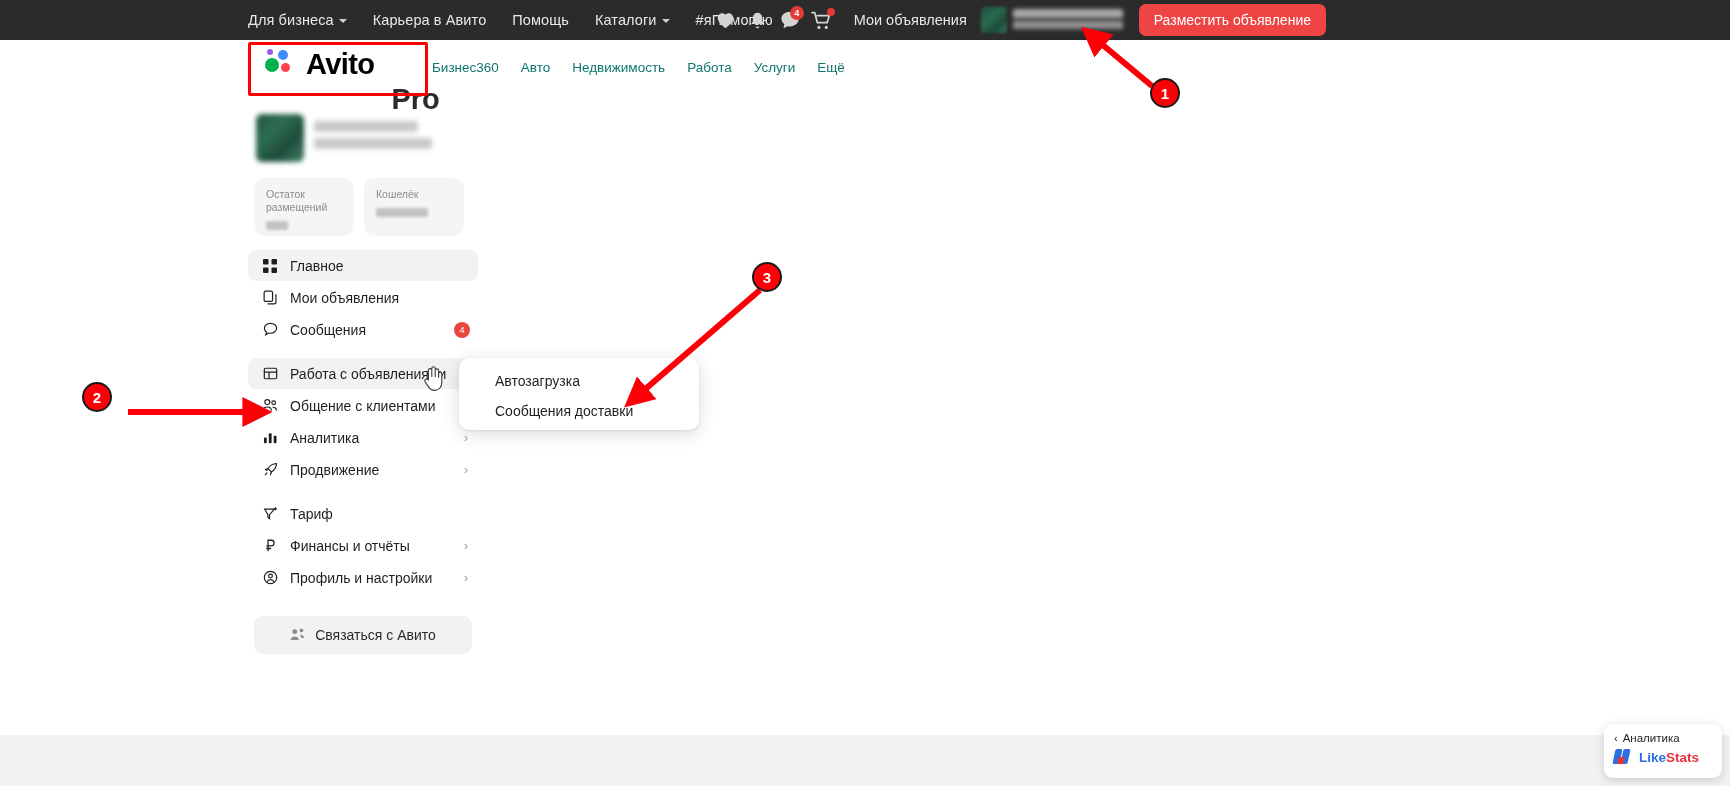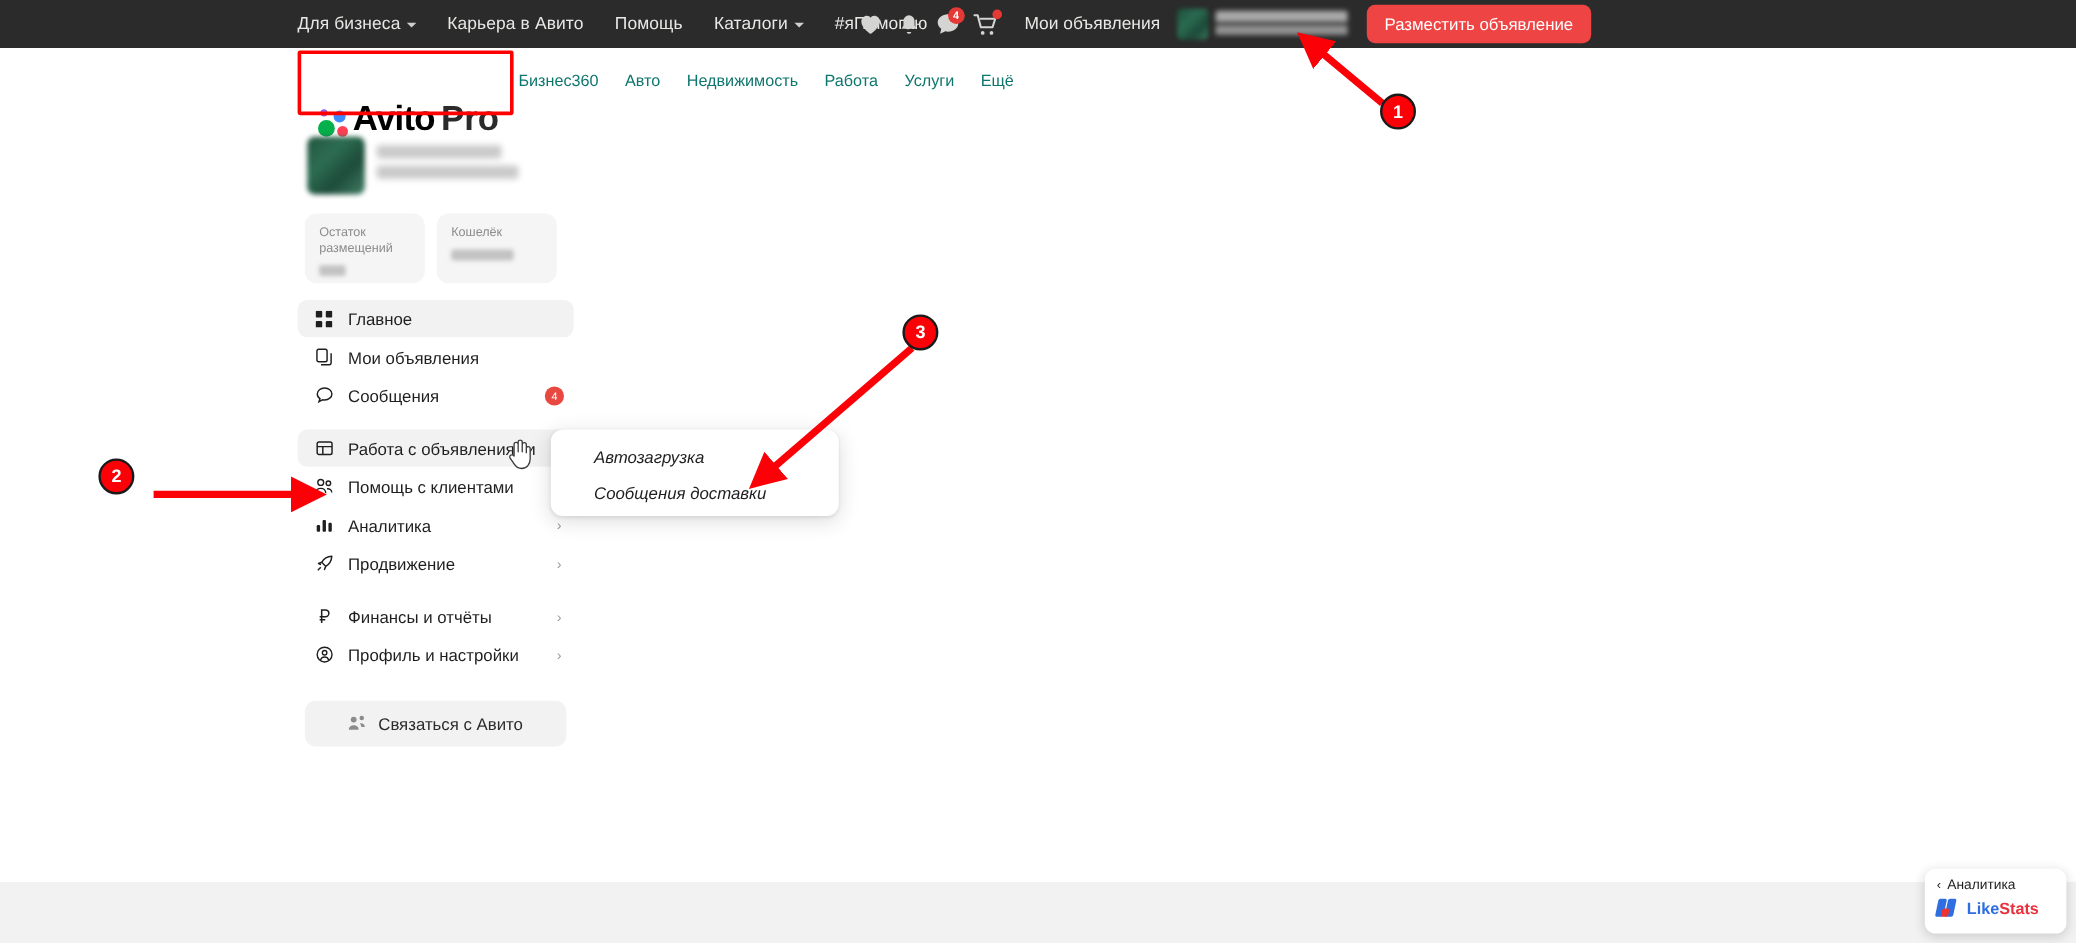--- a/index.html
+++ b/index.html
@@ -57,21 +57,21 @@
   .post-btn {
     background:#ef4444; color:#fff; font-size:14px; border-radius:7px;
     padding: 8px 15px; margin-right: 404px; cursor:pointer; white-space:nowrap;
   }
 
   
   .pronav { position:absolute; left:0; top:40px; width:1730px; height:54px; background:#fff;
             display:flex; align-items:center; }
   .logo-wrap {
     position:absolute; left: 248px; top: 4px;
-    display:flex; align-items:flex-end; gap: 0;
+    display:flex; align-items:flex-start; gap: 12px;
     padding: 4px 10px 4px 16px;
   }
   .logo-box {
     position:absolute; left: 248px; top: 42px; width: 180px; height: 54px;
     border: 3px solid #ff0000; border-radius: 2px; pointer-events:none; z-index: 30;
   }
   .logo-dots { position:relative; width: 30px; height: 26px; }
   .dot { position:absolute; border-radius:50%; }
   .dot.purple { width:6px; height:6px; background:#965eeb; left:3px; top:1px; }
   .dot.blue   { width:10px;height:10px; background:#0af;      left:14px;top:2px;  background:#3f8cff;}
@@ -128,21 +128,21 @@
   }
 
   
   .dropdown {
     position:absolute; left: 459px; top: 358px; width: 240px; height: 72px;
     background:#fff; border-radius: 10px;
     box-shadow: 0 4px 18px rgba(0,0,0,.14), 0 1px 3px rgba(0,0,0,.08);
     padding: 8px 0; z-index: 12;
   }
   .dd-item { height: 30px; display:flex; align-items:center; padding: 0 20px 0 36px;
-             font-size:14px; color:#1f1f1f; cursor:pointer; white-space:nowrap;font-style:italic; }
+             font-size:14px; color:#1f1f1f; cursor:pointer; white-space:nowrap; }
 
   
   .cursor { position:absolute; left: 423px; top: 366px; z-index: 25; }
   .badge-num {
     position:absolute; width: 30px; height: 30px; border-radius:50%;
     background:#fb0007; border: 2px solid #1a1a1a; color:#fff;
     font-size: 15px; font-weight:bold; display:flex; align-items:center; justify-content:center;
     z-index: 42;
   }
   .arrow-svg { position:absolute; z-index:41; pointer-events:none; }
@@ -318,21 +318,21 @@
 
       <div class="mi">
         <span class="ic">
           <svg width="16" height="15" viewBox="0 0 17 16" fill="none" stroke="#1f1f1f" stroke-width="1.25">
               <circle cx="5.6" cy="4.3" r="2.6"></circle>
               <path d="M1.2 13.6c0-2.4 2-4 4.4-4s4.4 1.6 4.4 4"></path>
               <circle cx="12.4" cy="5" r="2"></circle>
               <path d="M11.2 9.9c2.2-.3 4.2 1 4.2 3.4"></path>
             </svg>
         </span>
-        <span class="label">Помощь с клиентами</span>
+        <span class="label">Общение с клиентами</span>
         <span class="chev">›</span>
       </div>
 
       <div class="mi">
         <span class="ic">
           <svg width="15" height="15" viewBox="0 0 16 16">
               <rect x="1" y="8" width="3" height="6" rx="1" fill="#1f1f1f"></rect>
               <rect x="6.2" y="3.5" width="3" height="10.5" rx="1" fill="#1f1f1f"></rect>
               <rect x="11.4" y="6" width="3" height="8" rx="1" fill="#1f1f1f"></rect>
             </svg>
@@ -348,20 +348,29 @@
               <path d="M5.4 7 2.6 8.1l2.2 1M9 10.6l-1.1 2.8 1-2.2"></path>
               <path d="M4.6 11.4 2 14"></path>
             </svg>
         </span>
         <span class="label">Продвижение</span>
         <span class="chev">›</span>
       </div>
 
       <div class="menu-gap"></div>
 
+      <div class="mi">
+        <span class="ic">
+          <svg width="15" height="15" viewBox="0 0 16 16" fill="none" stroke="#1f1f1f" stroke-width="1.25">
+              <path d="M1.8 3.4h10.4L7 9.2v4.3L5.2 12V9.2L1.8 3.4z"></path>
+              <path d="M13.2 1.4v3.2M11.6 3h3.2"></path>
+            </svg>
+        </span>
+        <span class="label">Тариф</span>
+      </div>
 
       <div class="mi">
         <span class="ic">
           <svg width="15" height="15" viewBox="0 0 16 16" fill="none" stroke="#1f1f1f" stroke-width="1.35">
               <path d="M5.4 14V2.4h3.4a3 3 0 0 1 0 6H3.6M3.6 11.2h5"></path>
             </svg>
         </span>
         <span class="label">Финансы и отчёты</span>
         <span class="chev">›</span>
       </div>

